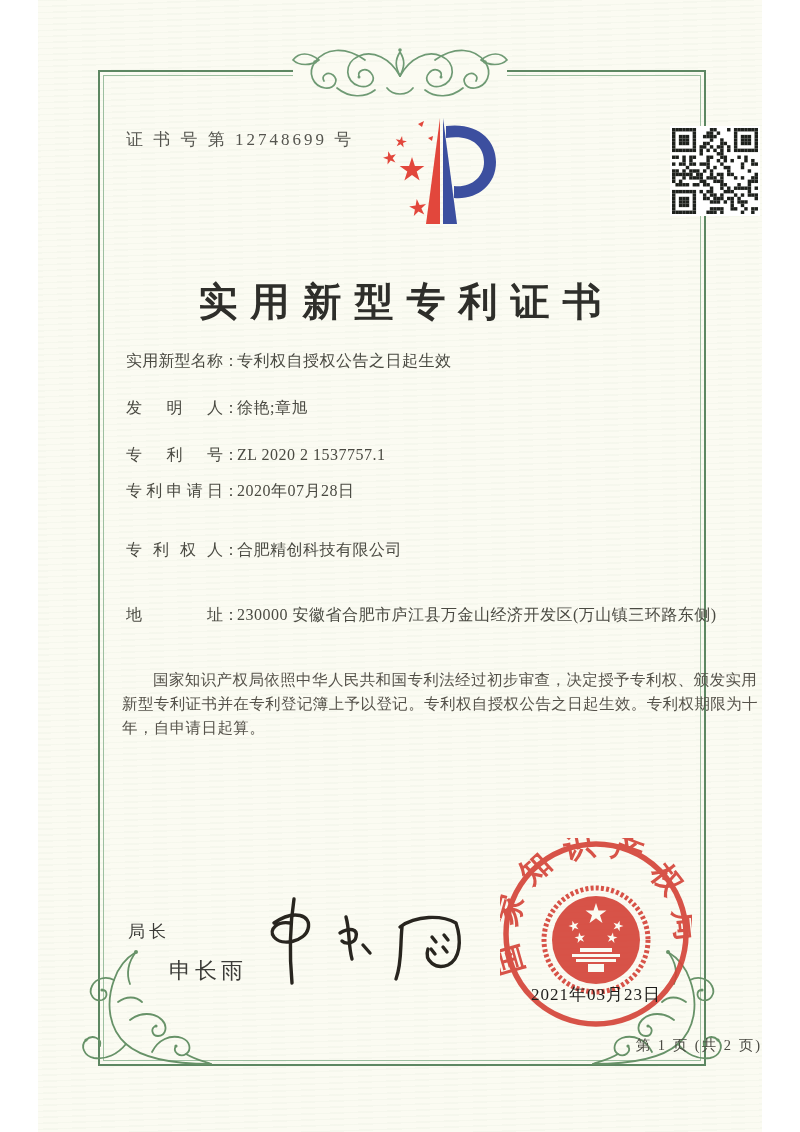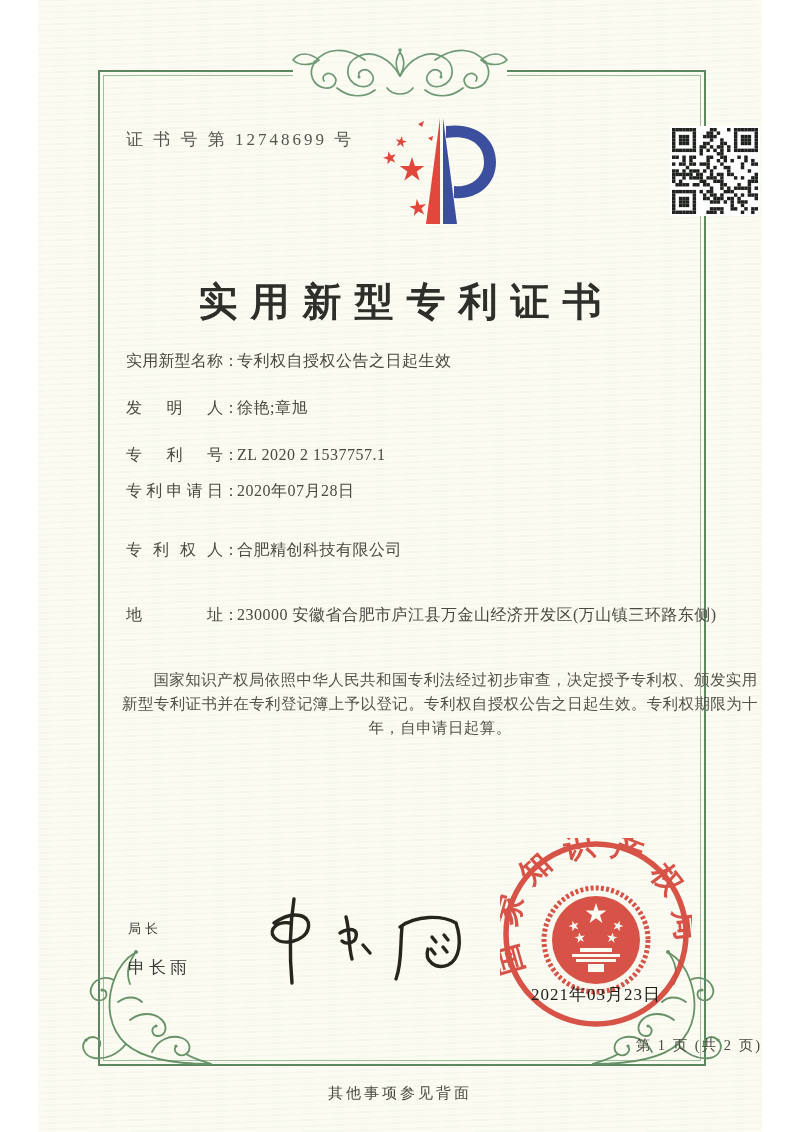--- a/index.html
+++ b/index.html
@@ -57,27 +57,26 @@
   .r3 { top: 133px; } .r4 { top: 192px; } .r5 { top: 257px; }
   .grant-row { position: absolute; left: 88px; top: 630px; width: 630px; font-size: 16px; color: #4a4a42; }
   .grant-row .pair { white-space: nowrap; }
   .grant-no-pair { position: absolute; left: 310px; top: 0; }
 
   
   .body-text {
     position: absolute; left: 84px; top: 668px; width: 636px;
     font-size: 15.5px; line-height: 24px; color: #55524a;
     letter-spacing: 0.4px;
-    text-align: center;
   }
   .body-text p { text-indent: 2em; margin: 0; }
 
   
-  .sig-title { position: absolute; left: 90px; top: 920px; font-size: 13px; letter-spacing: 4px; }
-  .sig-name  { position: absolute; left: 90px; top: 956px; font-size: 17px; letter-spacing: 4px; }
+  .sig-title { position: absolute; left: 90px; top: 920px; font-size: 17px; letter-spacing: 4px; }
+  .sig-name  { position: absolute; left: 90px; top: 956px; font-size: 22px; letter-spacing: 4px; padding-left: 41px; }
   .signature { position: absolute; left: 222px; top: 893px; }
   .seal { position: absolute; left: 462px; top: 838px; }
   .seal-date {
     position: absolute; left: 468px; top: 983px; width: 180px;
     text-align: center; font-size: 17px; color: #1d1d1b; letter-spacing: 1px;
   }
   .page-info {
     position: absolute; left: 0; right: 0; top: 1036px;
     text-align: right; font-size: 14.5px; color: #4a4a42; letter-spacing: 2px;
   }
@@ -537,15 +536,14 @@
         <rect x="76" y="121" width="40" height="3"></rect>
         <rect x="80" y="110" width="32" height="4"></rect>
         <rect x="88" y="126" width="16" height="8"></rect>
       </g>
     </g>
   </svg>
 
   <div class="seal-date">2021年03月23日</div>
 
   <div class="page-info">第 1 页 (共 2 页)</div>
-  <div class="back-note">其他事项参见背面</div>
 
 </div>
 
 </body></html>

